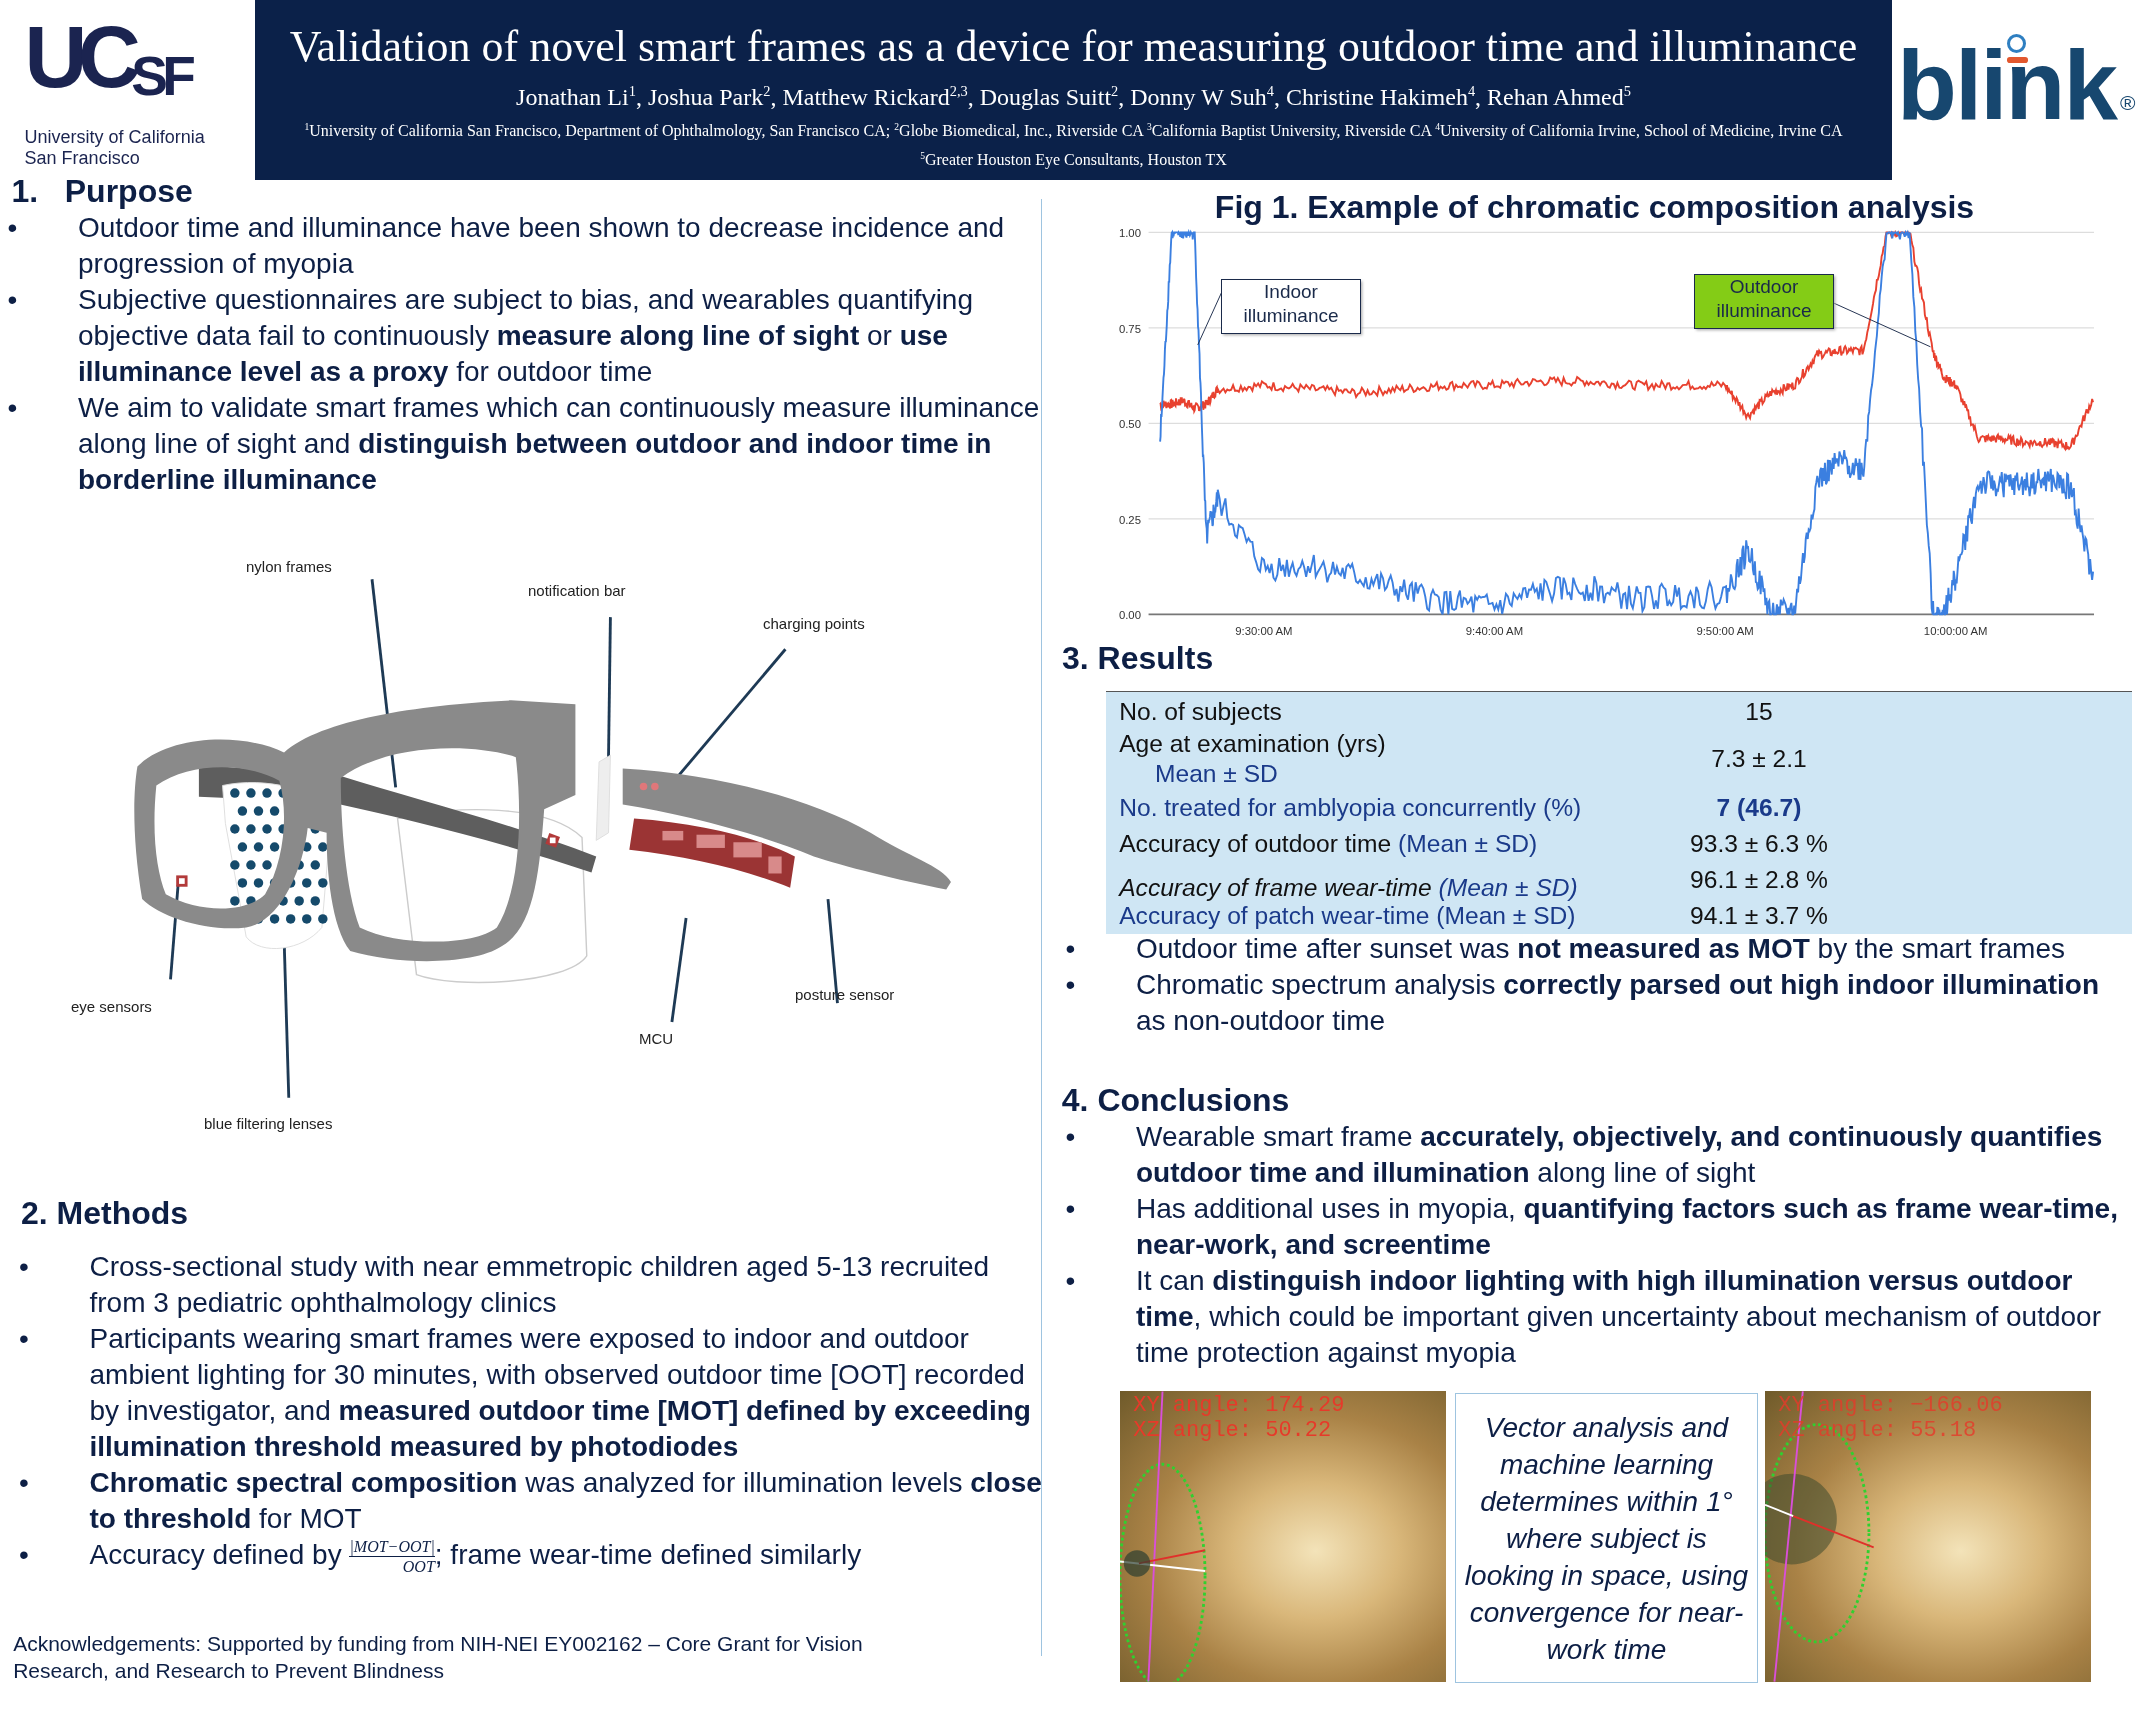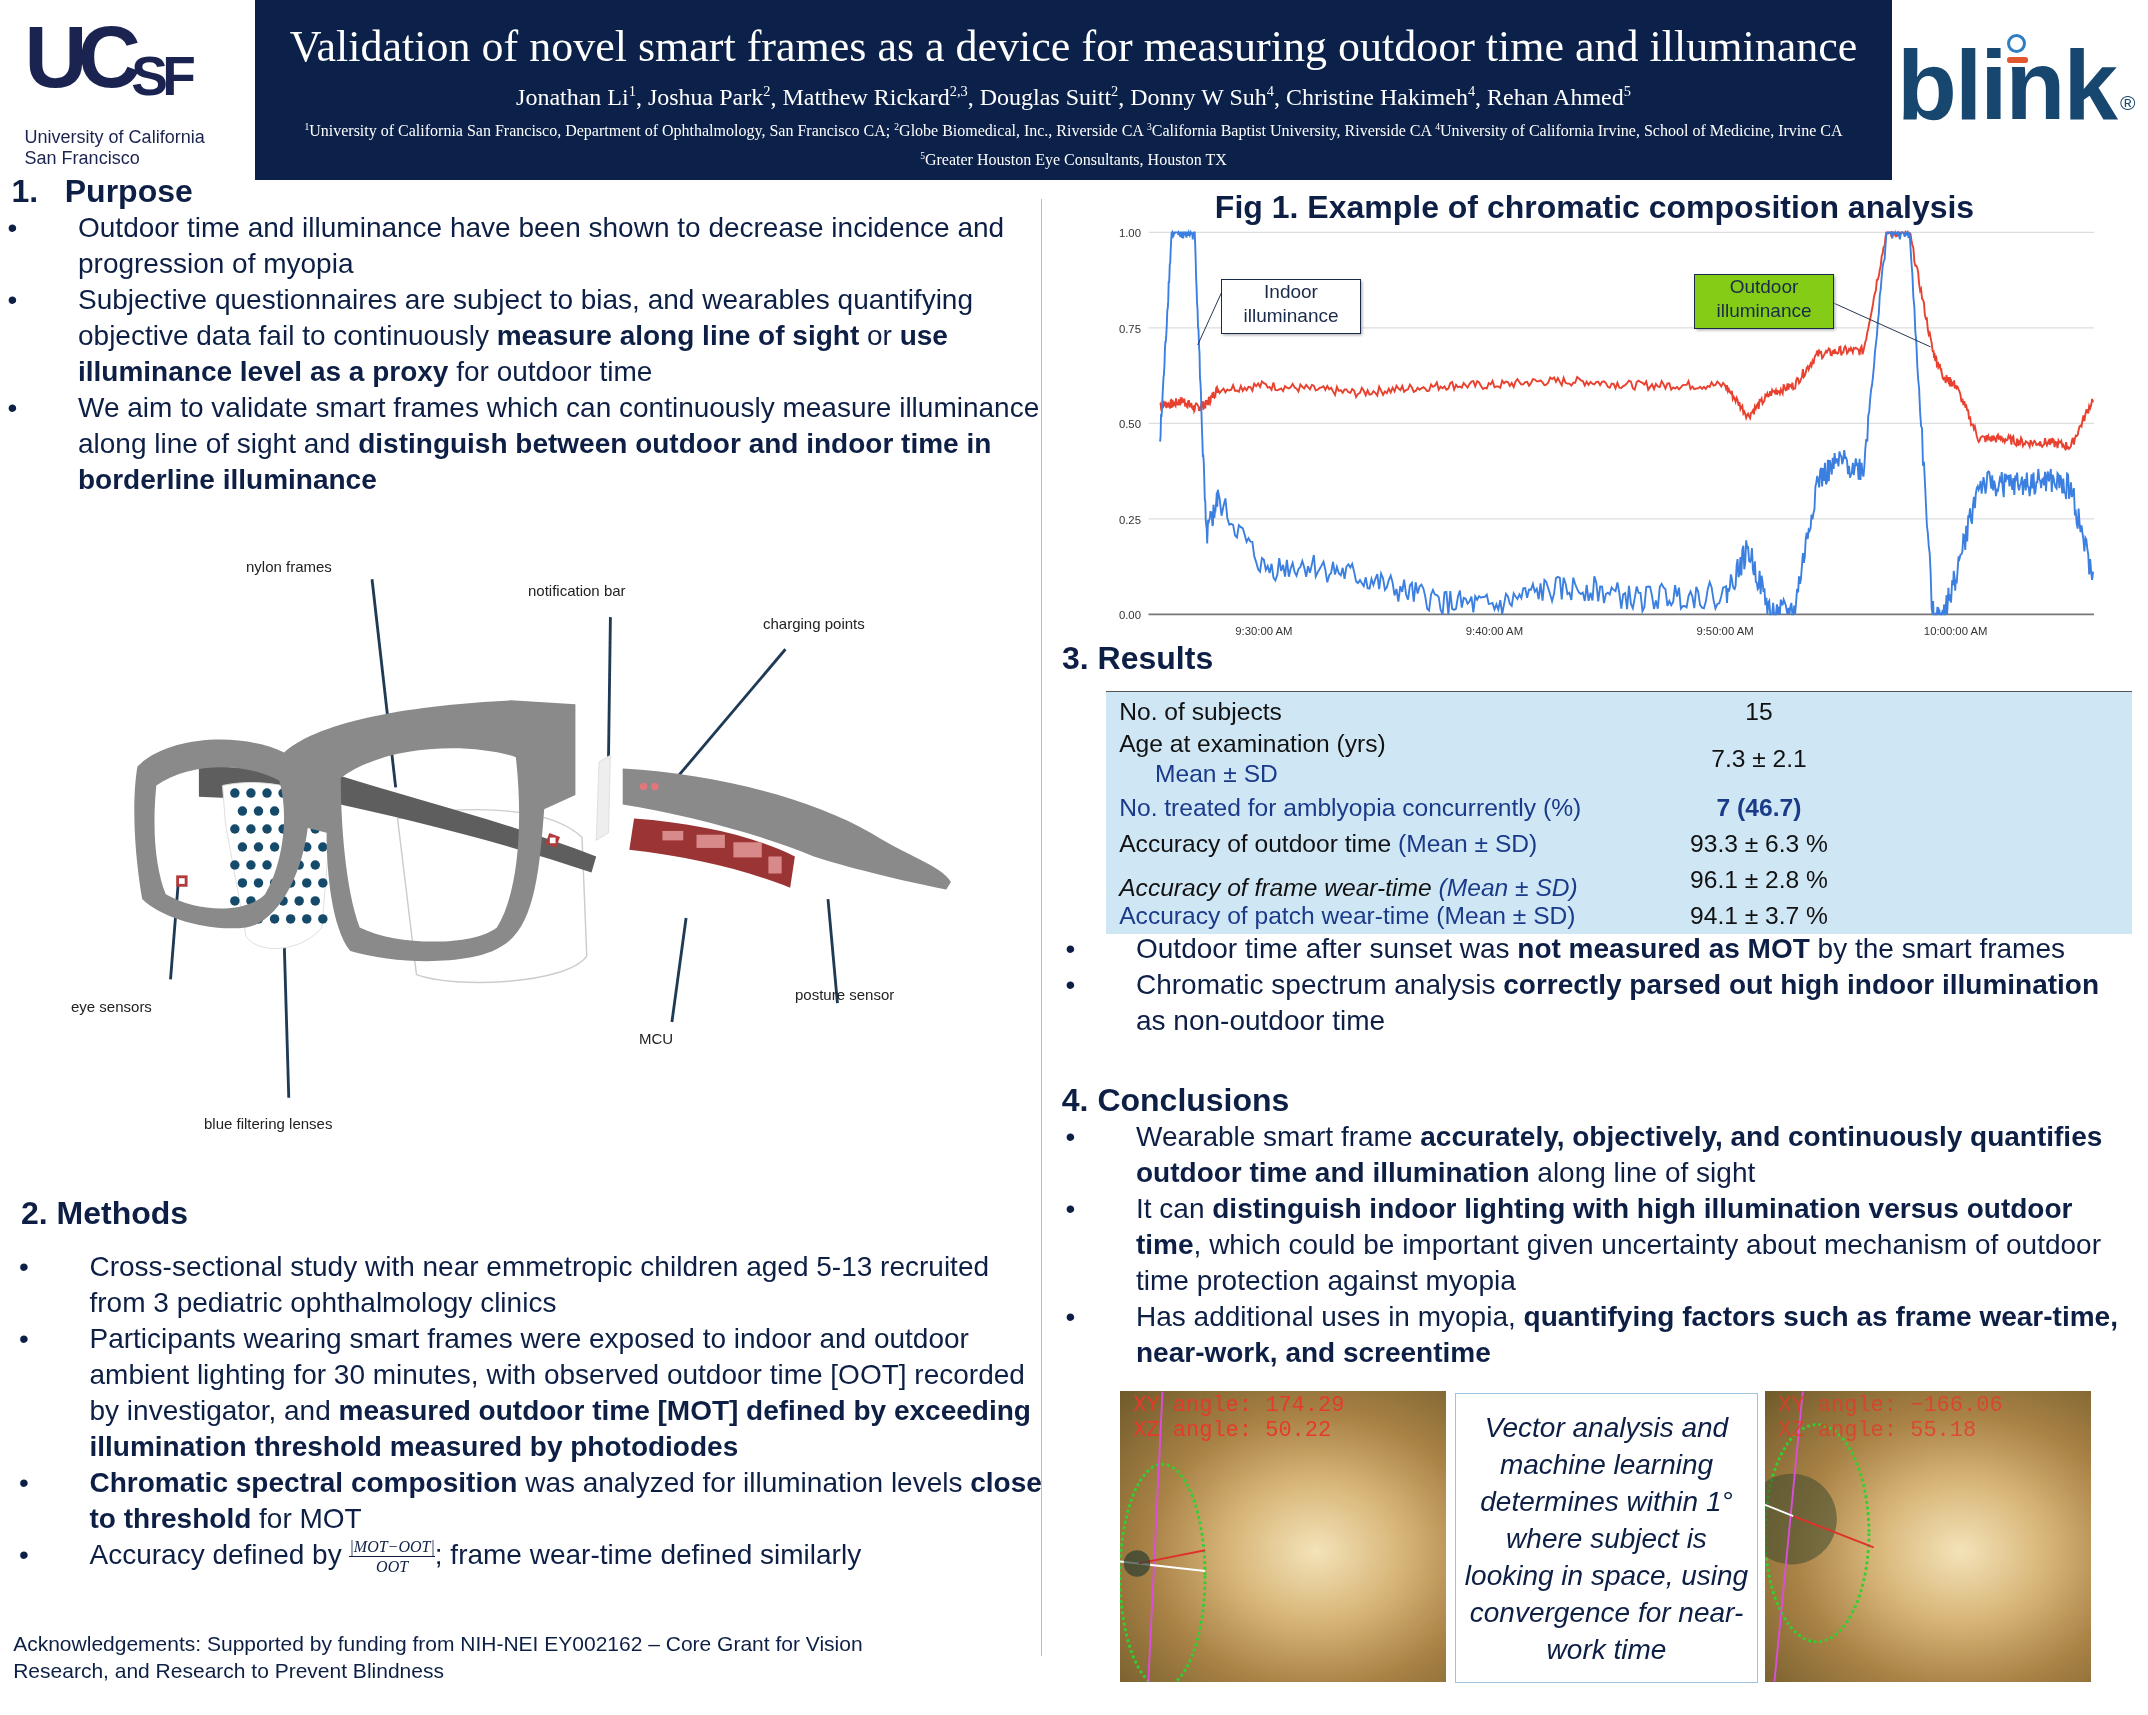--- a/index.html
+++ b/index.html
@@ -177,21 +177,21 @@
 
 <div class="abs" style="left:21px;top:1194px;width:1022px;">
   <div class="h">2. Methods</div>
   <ul class="blist" id="methods-list" style="margin-left:-9.5px;margin-top:17px;">
       <li><span>Cross-sectional study with near emmetropic children aged 5-13 recruited from 3 pediatric ophthalmology clinics</span></li>
       <li><span>Participants wearing smart frames were exposed to indoor and outdoor ambient lighting for 30 minutes, with observed outdoor time [OOT] recorded by investigator, and </span><b>measured outdoor time [MOT] defined by exceeding illumination threshold measured by photodiodes</b></li>
       <li><b>Chromatic spectral composition</b><span> was analyzed for illumination levels </span><b>close to threshold</b><span> for MOT</span></li>
     </ul>
   <ul class="blist" style="margin-left:-9.5px;">
     <li>
-      <span>Accuracy defined by </span><span style="display:inline-block;vertical-align:middle;text-align:center;font-family:'Liberation Serif',serif;font-style:italic;font-size:16px;line-height:19px;"><span style="display:block;border-bottom:0.9px solid #0d1f45;">|MOT−OOT|</span><span style="display:block;">OOT</span></span><span>; frame wear-time defined similarly</span>
+      <span>Accuracy defined by </span><span style="display:inline-block;vertical-align:middle;text-align:center;font-family:'Liberation Serif',serif;font-style:italic;font-size:16px;line-height:19px;"><span style="display:block;border-bottom:0.9px solid #0d1f45;">|MOT−OOT|</span><span style="display:block;text-align:right;">OOT</span></span><span>; frame wear-time defined similarly</span>
     </li>
   </ul>
 </div>
 
 <div class="abs ack">Acknowledgements: Supported by funding from NIH-NEI EY002162 – Core Grant for Vision Research, and Research to Prevent Blindness</div>
 
 <div class="abs chart-title">Fig 1. Example of chromatic composition analysis</div>
 <div class="abs chart">
   <svg id="chart-svg" width="1022" height="416" viewBox="0 0 1080 440" style="font-family:'Liberation Sans',sans-serif;">
       <line x1="53" x2="1053" y1="415" y2="415" stroke="#777" stroke-width="2"></line>
@@ -243,22 +243,22 @@
   <ul class="blist" id="results-list">
       <li><span>Outdoor time after sunset was </span><b>not measured as MOT</b><span> by the smart frames</span></li>
       <li><span>Chromatic spectrum analysis </span><b>correctly parsed out high indoor illumination</b><span> as non-outdoor time</span></li>
     </ul>
 </div>
 
 <div class="abs" style="left:1058px;top:1081px;width:1069px;">
   <div class="h" style="margin-left:3.8px;">4. Conclusions</div>
   <ul class="blist" id="conclusions-list">
       <li><span>Wearable smart frame </span><b>accurately, objectively, and continuously quantifies outdoor time and illumination</b><span> along line of sight</span></li>
+      <li><span>Has additional uses in myopia, </span><b>quantifying factors such as frame wear-time, near-work, and screentime</b></li>
       <li><span>It can </span><b>distinguish indoor lighting with high illumination versus outdoor time</b><span>, which could be important given uncertainty about mechanism of outdoor time protection against myopia</span></li>
-      <li><span>Has additional uses in myopia, </span><b>quantifying factors such as frame wear-time, near-work, and screentime</b></li>
     </ul>
 </div>
 
 <div class="abs eye" style="left:1120px;">
   <svg width="326" height="291" class="abs" style="left:0;top:0;" viewBox="0 0 345 307">
     <ellipse cx="45" cy="195" rx="45" ry="118" fill="none" stroke="#2fd12f" stroke-width="3" stroke-dasharray="3 3"></ellipse>
     <line x1="45" y1="0" x2="30" y2="307" stroke="#d94fd9" stroke-width="2"></line>
     <line x1="0" y1="180" x2="90" y2="190" stroke="#fff" stroke-width="2"></line>
     <line x1="20" y1="182" x2="90" y2="168" stroke="#e0302a" stroke-width="2"></line>
     <circle cx="18" cy="182" r="14" fill="#2c3e30" opacity="0.7"></circle>

